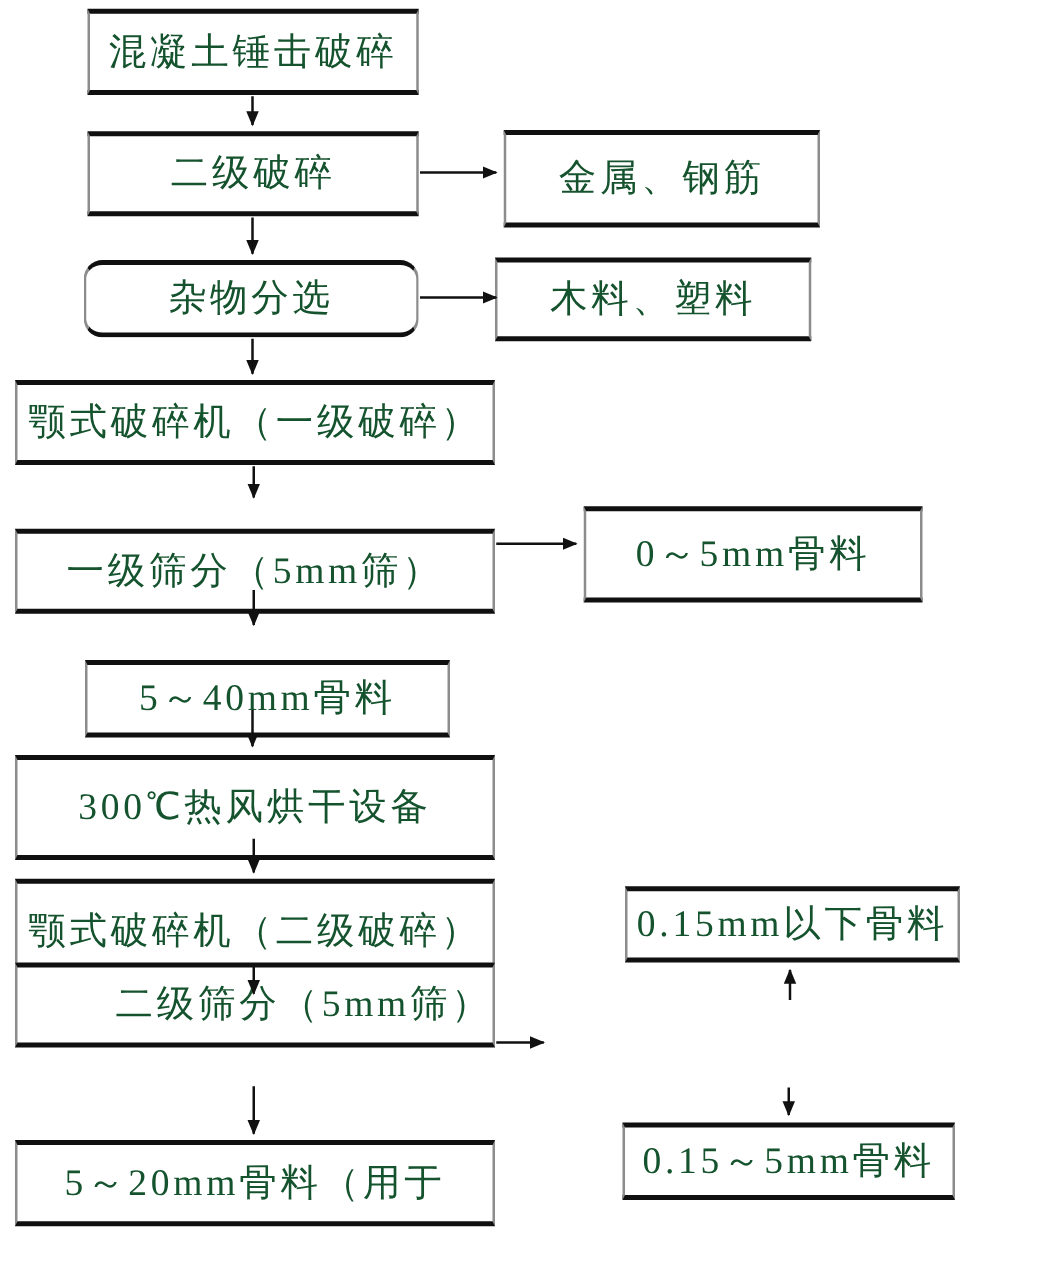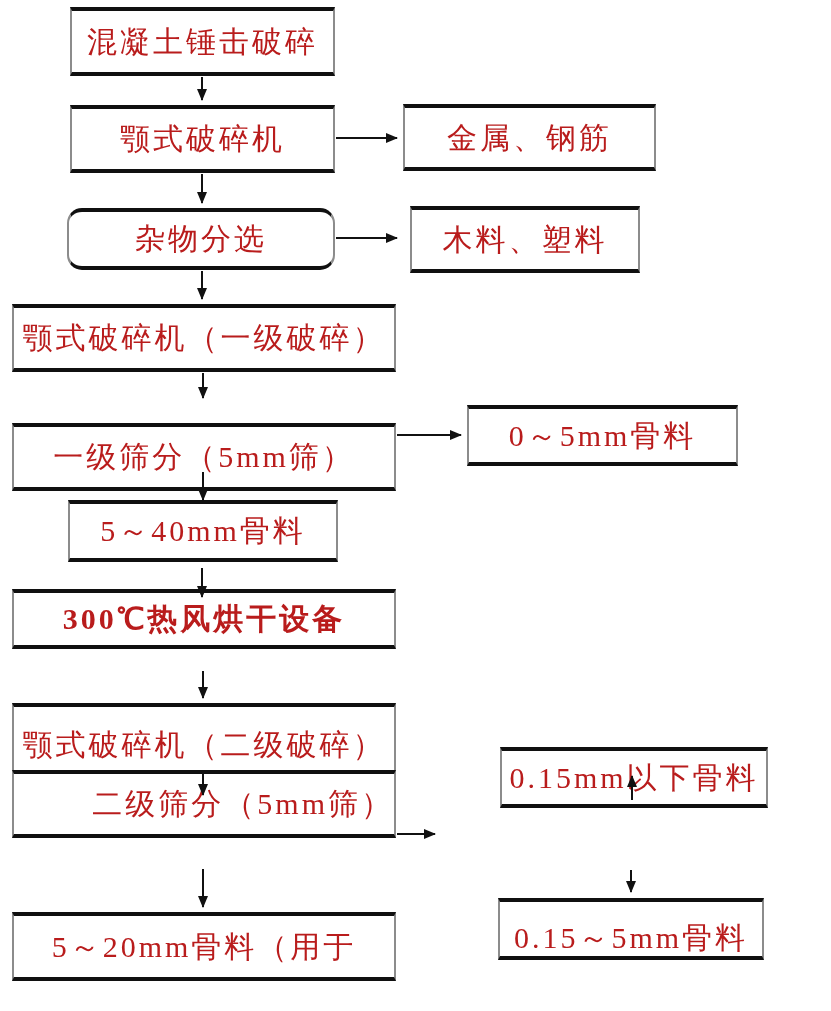--- a/index.html
+++ b/index.html
@@ -21,21 +21,21 @@
     background: #ffffff;
     border-left: 2px solid #8c8c8c;
     border-right: 2px solid #8c8c8c;
     border-top: 4px solid #101010;
     border-bottom: 4px solid #101010;
     display: flex;
     flex-direction: column;
     align-items: center;
     justify-content: center;
     text-align: center;
-    color: #b91c1c;
+    color: #14532d;
     font-size: 30px;
     letter-spacing: 3px;
     line-height: 1.25;
     white-space: nowrap;
   }
   .node .line { display: block; }
   .arrows {
     position: absolute;
     left: 0;
     top: 0;
@@ -45,73 +45,73 @@
 </head>
 <body>
 
 <div class="canvas">
 
   <div class="node" style="left:70px; top:7px; width:265px; height:69px;">
     <span class="line">混凝土锤击破碎</span>
   </div>
 
   <div class="node" style="left:70px; top:105px; width:265px; height:68px;">
-    <span class="line">颚式破碎机</span>
+    <span class="line">二级破碎</span>
   </div>
 
   <div class="node" style="left:67px; top:208px; width:268px; height:62px;border-radius:15px;">
     <span class="line">杂物分选</span>
   </div>
 
   <div class="node" style="left:12px; top:304px; width:384px; height:68px;">
     <span class="line">颚式破碎机（一级破碎）</span>
   </div>
 
   <div class="node" style="left:12px; top:403px; width:384px; height:68px;margin-top:20px;">
     <span class="line">一级筛分（5mm筛）</span>
   </div>
 
-  <div class="node" style="left:68px; top:500px; width:270px; height:62px;">
+  <div class="node" style="left:68px; top:528px; width:292px; height:62px;">
     <span class="line">5～40mm骨料</span>
   </div>
 
-  <div class="node" style="left:12px; top:589px; width:384px; height:60px;font-weight:bold;">
+  <div class="node" style="left:12px; top:604px; width:384px; height:84px;">
     <span class="line">300℃热风烘干设备</span>
   </div>
 
   <div class="node" style="left:12px; top:703px; width:384px; height:84px;">
     <span class="line">颚式破碎机（二级破碎）</span>
   </div>
 
   <div class="node" style="left:12px; top:770px; width:384px; height:68px;align-items:flex-end;">
     <span class="line">二级筛分（5mm筛）</span>
   </div>
 
   <div class="node" style="left:12px; top:912px; width:384px; height:69px;">
     <span class="line">5～20mm骨料（用于</span>
   </div>
 
-  <div class="node" style="left:403px; top:104px; width:253px; height:67px;">
+  <div class="node" style="left:403px; top:104px; width:253px; height:78px;">
     <span class="line">金属、钢筋</span>
   </div>
 
-  <div class="node" style="left:410px; top:206px; width:230px; height:67px;">
+  <div class="node" style="left:396px; top:206px; width:253px; height:67px;">
     <span class="line">木料、塑料</span>
   </div>
 
-  <div class="node" style="left:467px; top:405px; width:271px; height:61px;">
+  <div class="node" style="left:467px; top:405px; width:271px; height:77px;">
     <span class="line">0～5mm骨料</span>
   </div>
 
-  <div class="node" style="left:500px; top:709px; width:268px; height:61px;margin-top:38px;">
+  <div class="node" style="left:500px; top:709px; width:268px; height:61px;">
     <span class="line">0.15mm以下骨料</span>
   </div>
 
 
-  <div class="node" style="left:498px; top:898px; width:266px; height:62px;justify-content:flex-end;">
+  <div class="node" style="left:498px; top:898px; width:266px; height:62px;">
     <span class="line">0.15～5mm骨料</span>
   </div>
 
   <svg class="arrows" width="831" height="1011" viewBox="0 0 831 1011">
     <defs>
       <marker id="ah" markerUnits="userSpaceOnUse" markerWidth="14" markerHeight="12" refX="11" refY="5" orient="auto">
         <polygon points="0,0 12,5 0,10" fill="#111111"></polygon>
       </marker>
     </defs>
 

